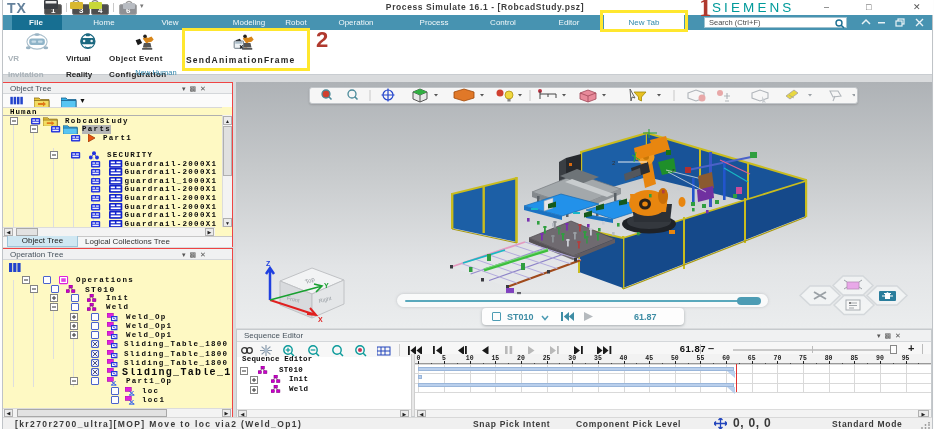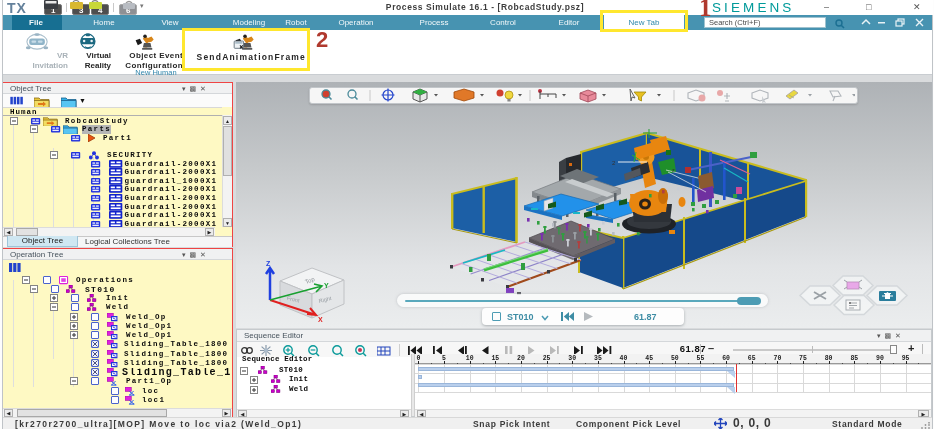--- a/index.html
+++ b/index.html
@@ -10,25 +10,25 @@
 .badge{position:absolute;top:4px;height:11px;padding:0 6px;background:#4e4e4e;color:#fff;font-size:8px;font-weight:bold;line-height:11px;border-radius:2px;border:1px solid #777}
 .qsep{position:absolute;top:3px;width:1px;height:9px;background:#c9c9c9}
 #wtitle{left:377px;top:2px;width:216px;text-align:center;font-size:8.5px;font-weight:bold;color:#3d3d3d;letter-spacing:0.6px;white-space:nowrap}
 #siemens{left:712px;top:0px;font-size:13.5px;font-weight:normal;color:#019a9a;letter-spacing:3.1px}
 .capbtn{position:absolute;top:2px;color:#555;font-size:9px}
 .red-ann{position:absolute;color:#b0392e;font-family:"Liberation Serif",serif;font-weight:bold;z-index:60}
 
 #tabrow{left:0;top:15px;width:934px;height:15px;background:#4793b1}
 .tab{position:absolute;top:0;height:15px;line-height:15px;color:#f2f8fa;font-size:8px;text-align:center;transform:translateX(-50%)}
 #newtab{left:604px;top:15px;width:80px;height:15px;background:#fff;color:#3089ac;font-size:8px;line-height:15px;text-align:center}
-#searchbox{left:704px;top:17px;width:122px;height:11px;background:#fff;border:1px solid #9fc2cf;color:#4a4a4a;font-size:7.5px;line-height:9px;padding-left:4px}
+#searchbox{left:704px;top:17px;width:143px;height:11px;background:#fff;border:1px solid #9fc2cf;color:#4a4a4a;font-size:7.5px;line-height:9px;padding-left:4px}
 .ybox{position:absolute;border:3px solid #ffe72e;z-index:40}
 
 #ribbon{left:0;top:30px;width:934px;height:45px;background:#fff;border-bottom:1px solid #c9cdd1}
-.rbtn{position:absolute;top:1px;text-align:right;font-size:8px;line-height:10px;color:#262626;font-weight:bold}
+.rbtn{position:absolute;top:1px;text-align:left;font-size:8px;line-height:16px;color:#262626;font-weight:bold}
 .rbtn .ric{display:block;margin:2px auto 1px}
 #newgroup{left:100px;top:68px;width:112px;text-align:center;color:#3187ad;font-size:7.5px}
 
 .panel{position:absolute;background:#fef9c3;border:1px solid #ef4444}
 .ptitle{position:absolute;left:0;top:0;right:0;height:11px;background:#f0f1f2;color:#46525c;font-size:8px;line-height:11px;padding-left:7px;border-bottom:1px solid #d4d7da}
 .mono{font-family:"Liberation Mono",monospace;font-weight:bold;color:#0a0a0a;letter-spacing:1.3px}
 
 #viewport{left:236px;top:82px;width:696px;height:246px;background:linear-gradient(180deg,#aeb2b6 0%,#c6c9cb 35%,#e2e4e6 75%,#ebedee 100%)}
 
 #seq{left:236px;top:329px;width:696px;height:88px;background:#fff;border:1px solid #c6cacd}

